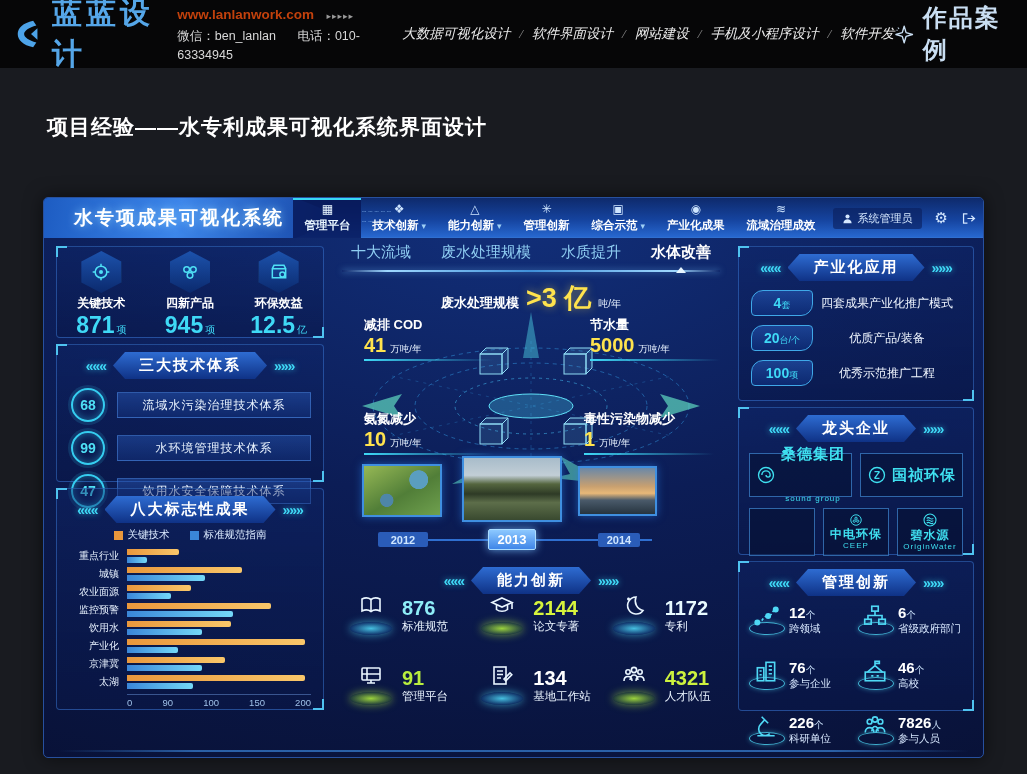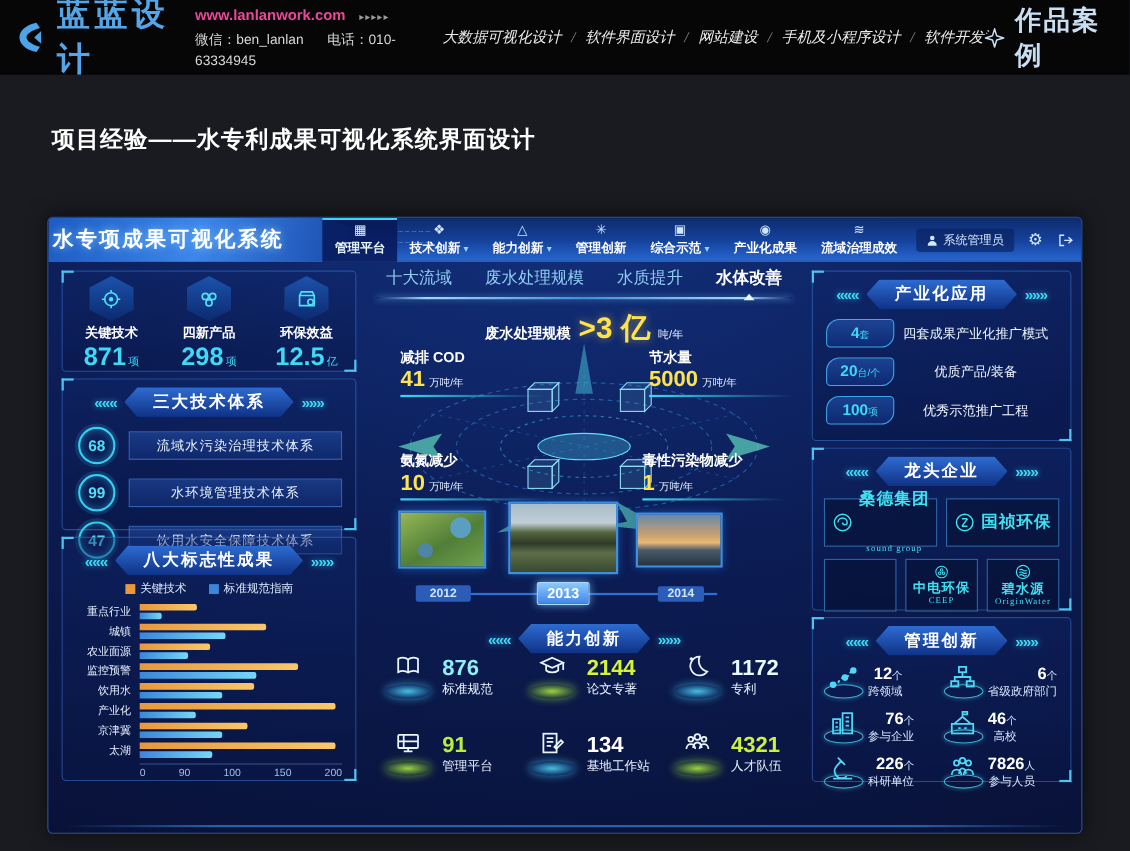--- a/index.html
+++ b/index.html
@@ -5,21 +5,21 @@
   * { margin:0; padding:0; box-sizing:border-box; }
   html,body { width:1027px; height:774px; }
   body { font-family:"Liberation Sans","DejaVu Sans",sans-serif; background:#191b20; overflow:hidden; }
   .page { position:relative; width:1027px; height:774px; background:#191b20; }
 
   
   .site-header { position:absolute; top:0; left:0; width:100%; height:68px; background:#060607; display:flex; align-items:center; }
   .logo-wrap { display:flex; align-items:center; margin-left:14px; cursor:pointer; }
   .logo-text { color:#55a6e8; font-size:30px; font-weight:bold; letter-spacing:4px; margin-left:6px; }
   .contact { margin-left:22px; line-height:1.55; }
-  .contact .www { color:#ec4899; font-weight:bold; font-size:13.5px; }
+  .contact .www { color:#c2410c; font-weight:bold; font-size:13.5px; }
   .contact .arrows { color:#9a9a9a; font-size:9px; letter-spacing:1px; margin-left:8px; }
   .contact .line2 { color:#d8d8d8; font-size:12.5px; }
   .contact .line2 span + span { margin-left:18px; }
   .top-nav { margin-left:42px; display:flex; align-items:center; font-family:"Liberation Serif","DejaVu Serif",serif; font-style:italic; font-size:13.5px; color:#ececec; white-space:nowrap; }
   .top-nav .sep { color:#8a8a8a; margin:0 9px; font-style:italic; }
   .top-nav a { color:#ececec; text-decoration:none; }
   .portfolio { margin-left:auto; margin-right:26px; display:flex; align-items:center; gap:8px; cursor:pointer; }
   .portfolio-label { color:#c9def2; font-size:24px; font-weight:bold; letter-spacing:2px; }
 
   
@@ -33,21 +33,21 @@
     background:linear-gradient(90deg, rgba(70,160,255,.0), rgba(70,160,255,.55) 15%, rgba(70,160,255,.55) 85%, rgba(70,160,255,0)); }
 
   
   .dash-header { position:absolute; top:0; left:0; width:100%; height:40px;
     background:linear-gradient(180deg,#0e2a6c 0%, #15439e 55%, #2767cf 100%); border-bottom:1px solid #2f6fd0; }
   .dash-title-block { position:absolute; left:0; top:0; height:40px; width:300px;
     clip-path:polygon(0 0, 252px 0, 300px 50%, 252px 100%, 0 100%);
     background:linear-gradient(100deg,#1d5cc2 0%, #3d86ea 45%, #12railing 100%);
     background:linear-gradient(100deg,#1d5cc2 0%, #3d86ea 45%, #123f9e 100%);
     display:flex; align-items:center; }
-  .dash-title { color:#fff; font-size:19px; font-weight:bold; letter-spacing:2px; padding-left:4px;
+  .dash-title { color:#fff; font-size:19px; font-weight:bold; letter-spacing:2px; padding-left:30px;
     text-shadow:0 0 8px rgba(140,210,255,.8); }
   .deco-dots { position:absolute; left:318px; top:9px; color:rgba(150,200,255,.55); font-size:7px; letter-spacing:2px; line-height:1.4; }
   .dash-nav { position:absolute; right:0; top:0; height:40px; display:flex; align-items:stretch; }
   .nav-item { display:flex; flex-direction:column; align-items:center; justify-content:center; padding:0 11px; cursor:pointer; }
   .nav-item .nav-ic { font-size:12px; color:#cfe6ff; line-height:1.1; }
   .nav-item .nav-lb { font-size:11.5px; font-weight:bold; color:#ffffff; margin-top:1px; white-space:nowrap; }
   .nav-item.active { background:rgba(7,24,88,.85); box-shadow:inset 0 2px 0 #38d8f5; }
   .nav-item.active .nav-ic, .nav-item.active .nav-lb { color:#e8f6ff; }
   .caret { font-size:9px; color:#9fd0f5; margin-left:3px; }
   .user-pill { display:flex; align-items:center; gap:5px; background:rgba(10,32,96,.65); border-radius:3px;
@@ -147,26 +147,26 @@
   .ind-badge .u { color:#3fd9f6; font-size:9px; }
   .ind-label { flex:1; text-align:center; color:#f0f6ff; font-size:12px; }
 
   .ent-panel { left:694px; top:209px; width:236px; height:148px; }
   .ent-row { display:flex; gap:8px; margin:11px 10px 0; }
   .ent-box { flex:1; border:1px solid rgba(80,170,255,.55); background:rgba(6,16,50,.55);
     display:flex; align-items:center; justify-content:center; gap:5px; color:#3fe0f0; cursor:pointer; }
   .ent-row.r1 .ent-box { height:44px; }
   .ent-row.r2 .ent-box { height:48px; flex-direction:column; gap:1px; }
   .ent-name { font-size:15px; font-weight:bold; letter-spacing:1px; line-height:1.1; }
-  .ent-sub { font-size:8px; letter-spacing:1px; line-height:1.1;font-family:Liberation Serif, serif; }
+  .ent-sub { font-size:8px; letter-spacing:1px; line-height:1.1; }
   .ent-col { display:flex; flex-direction:column; align-items:center;gap:32px; }
   .ent-row.r2 .ent-name { font-size:12px; }
 
   .mgmt-panel { left:694px; top:363px; width:236px; height:150px; }
-  .mgmt-grid { display:grid; grid-template-columns:1fr 1fr; row-gap:9px; margin:8px 6px 0 10px;text-align:right; }
+  .mgmt-grid { display:grid; grid-template-columns:1fr 1fr; row-gap:23px; margin:8px 6px 0 10px; }
   .mg-cell { display:flex; align-items:center; gap:6px; }
   .mg-icon { position:relative; width:34px; height:32px; flex:none; }
   .mg-icon svg { position:absolute; left:4px; top:0; }
   .mg-icon::after { content:""; position:absolute; left:0; bottom:1px; width:34px; height:11px; border-radius:50%;
     border:1px solid rgba(79,216,245,.8); box-shadow:0 0 5px rgba(79,216,245,.45); }
   .mg-val { color:#fff; font-size:15px; font-weight:bold; line-height:1.15; }
   .mg-unit { color:#cfe6ff; font-size:9.5px; font-weight:normal; }
   .mg-label { color:#d8e8ff; font-size:10.5px; }
 </style>
 </head>
@@ -281,21 +281,21 @@
       </div>
       <div class="kpi">
         <div class="hex">
           <svg width="20" height="20" viewBox="0 0 24 24" fill="none" stroke="#4fe0f5" stroke-width="1.8">
             <circle cx="8" cy="9" r="3.4"></circle>
               <circle cx="16" cy="9" r="3.4"></circle>
               <circle cx="12" cy="16" r="3.4"></circle>
           </svg>
         </div>
         <span class="kpi-label">四新产品</span>
-        <div><span class="kpi-value">298</span><span class="kpi-unit">项</span></div>
+        <div><span class="kpi-value">945</span><span class="kpi-unit">项</span></div>
       </div>
       <div class="kpi">
         <div class="hex">
           <svg width="20" height="20" viewBox="0 0 24 24" fill="none" stroke="#4fe0f5" stroke-width="1.8">
             <path d="M4 8 h16 v11 h-16 Z M4 8 l2-4 h12 l2 4"></path>
               <circle cx="16" cy="15" r="3"></circle>
           </svg>
         </div>
         <span class="kpi-label">环保效益</span>
         <div><span class="kpi-value">12.5</span><span class="kpi-unit">亿</span></div>

